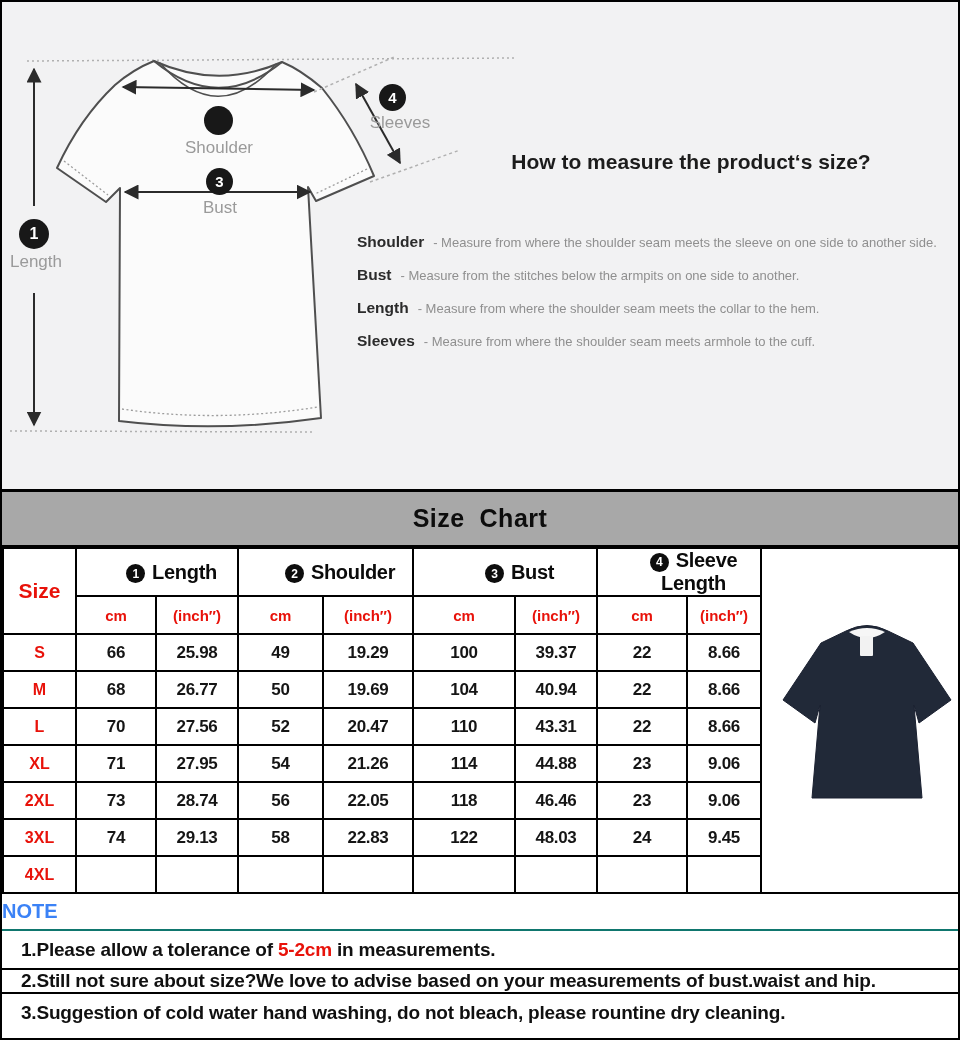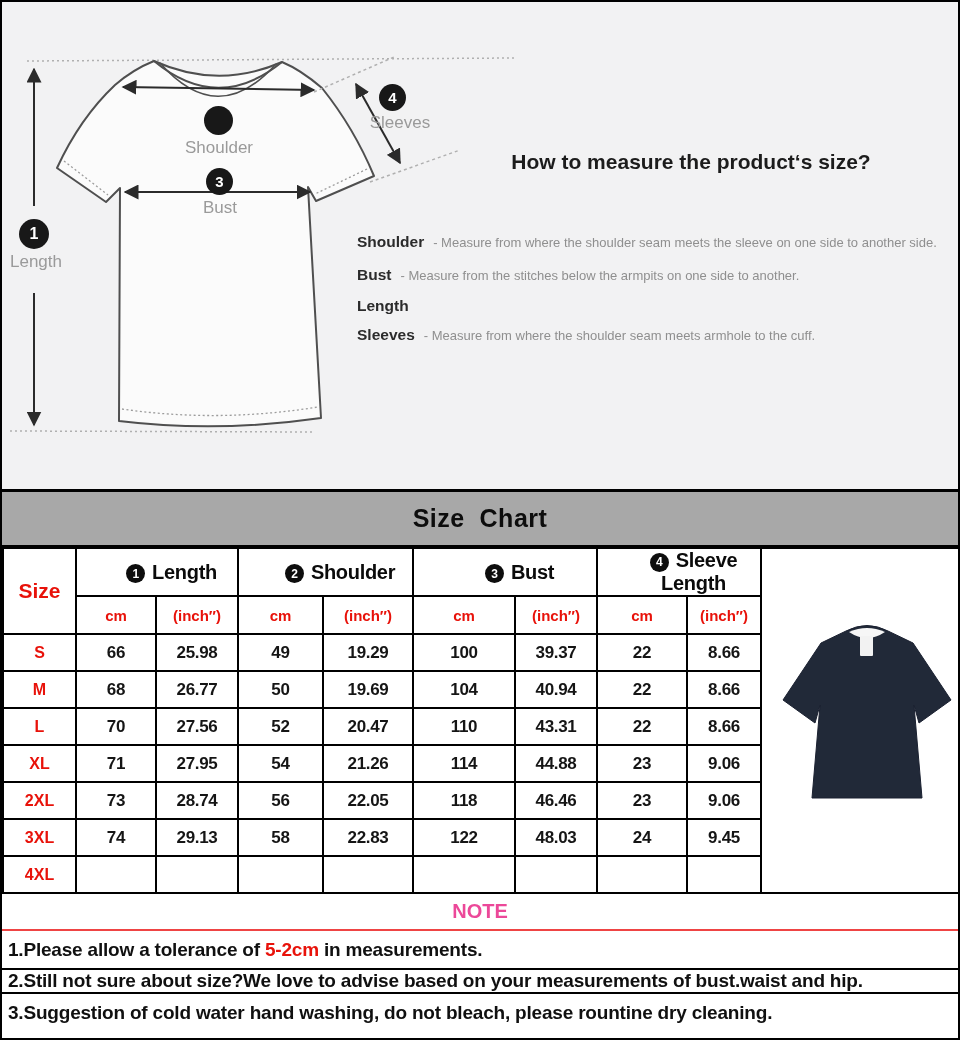--- a/index.html
+++ b/index.html
@@ -66,26 +66,26 @@
     background:#0d0d0d; color:#fff; font-size:12px; font-weight:bold;
     align-items:center; justify-content:center; vertical-align:1px; margin-right:7px;
   }
   .unit { color:#e8120a; font-size:15px; font-weight:bold; }
   .size-cell { color:#e8120a; font-size:16px; font-weight:bold; }
   .val { color:#151515; font-size:17px; font-weight:bold; letter-spacing:-.3px; }
   .photo-cell { background:#fff; padding:0; }
 
   
   .note-title {
-    width:100%; height:37px; border-bottom:2px solid #ef4444;
-    display:flex; align-items:center; justify-content:center;
-    color:#ec4899; font-size:20px; font-weight:bold;
+    width:100%; height:37px; border-bottom:2px solid #0f766e;
+    display:flex; align-items:center; justify-content:flex-start;
+    color:#3b82f6; font-size:20px; font-weight:bold;
   }
   .note-row {
-    width:100%; display:flex; align-items:center; padding-left:6px;
+    width:100%; display:flex; align-items:center; padding-left:19px;
     font-size:19px; font-weight:bold; color:#101010; letter-spacing:-.2px;
     border-bottom:2px solid #000;
   }
   .note-row:last-child { border-bottom:none; }
   .nr1 { height:39px; } .nr2 { height:24px; } .nr3 { height:38px; }
   .red-inline { color:#e8120a; white-space:pre; }
   .note-seg { white-space:pre; }
 </style>
 </head>
 <body>
@@ -154,20 +154,21 @@
       <div class="def">
         <span class="term">Shoulder</span>
         <span class="desc">- Measure from where the shoulder seam meets the sleeve on one side to another side.</span>
       </div>
       <div class="def">
         <span class="term">Bust</span>
         <span class="desc">- Measure from the stitches below the armpits on one side to another.</span>
       </div>
       <div class="def">
         <span class="term">Length</span>
+        <span class="desc">- Measure from where the shoulder seam meets the collar to the hem.</span>
       </div>
       <div class="def">
         <span class="term">Sleeves</span>
         <span class="desc">- Measure from where the shoulder seam meets armhole to the cuff.</span>
       </div>
     </div>
   </section>
 
   <div class="band">
     <span>Size  Chart</span>

